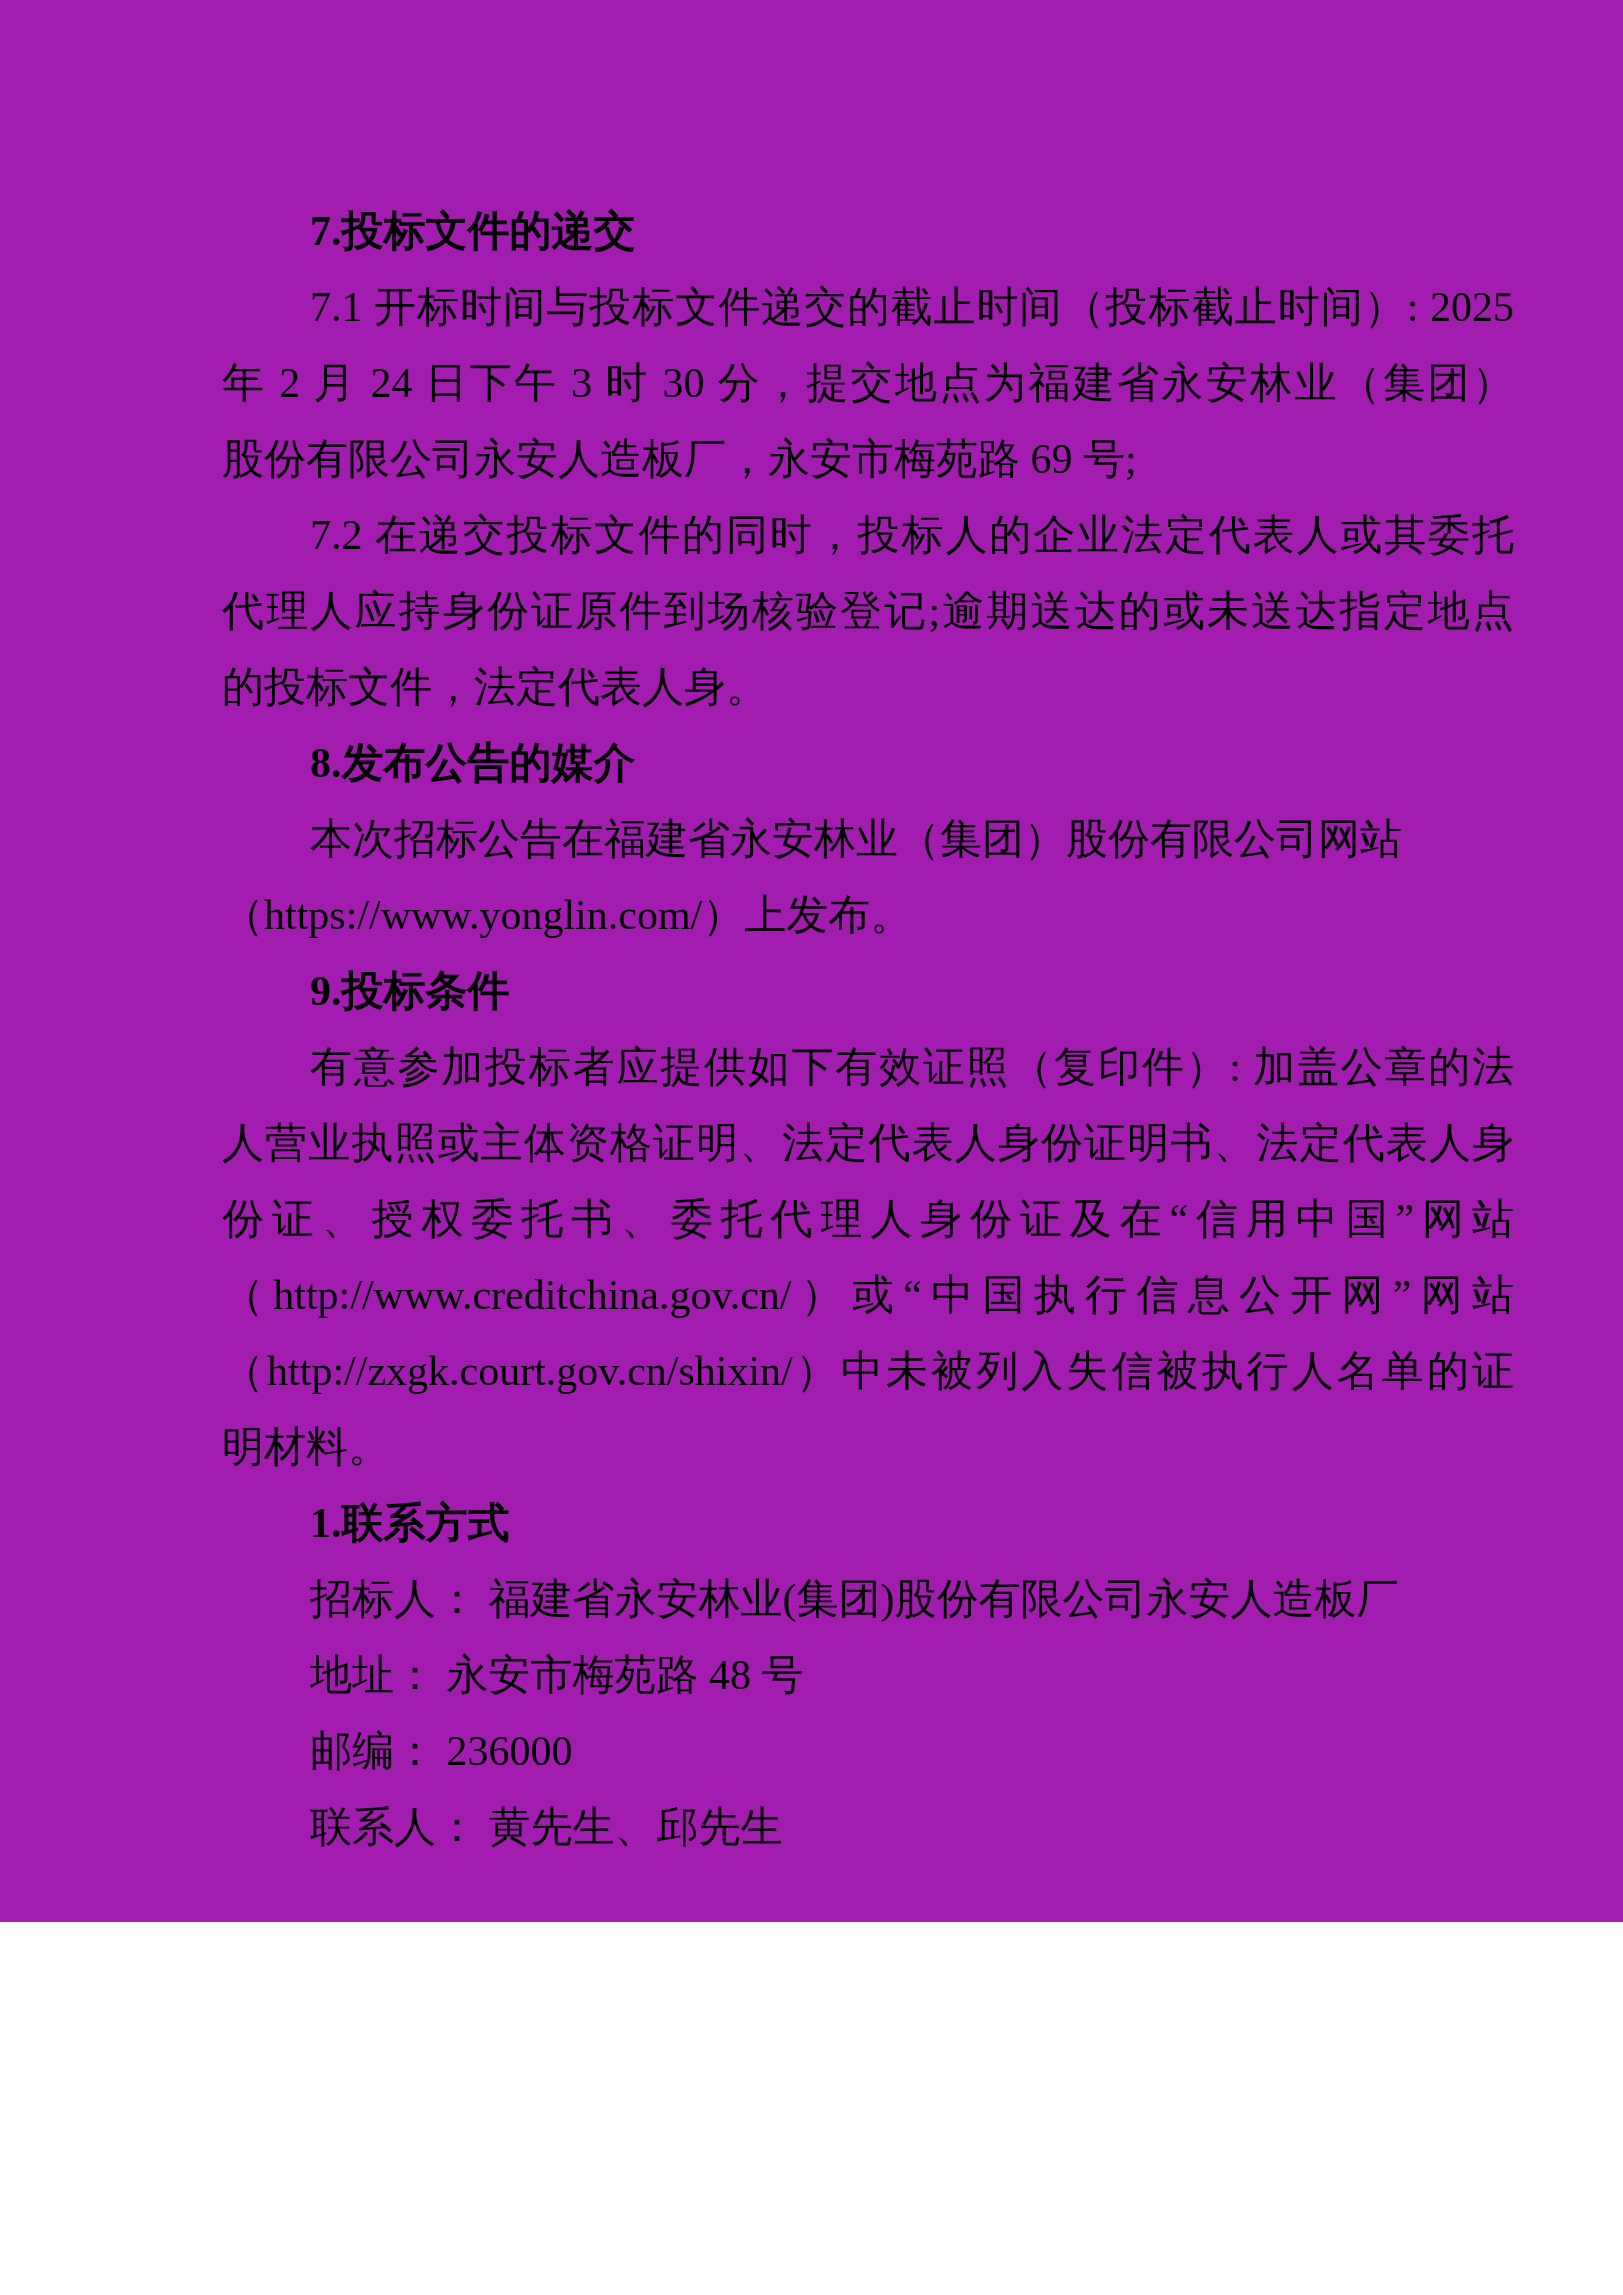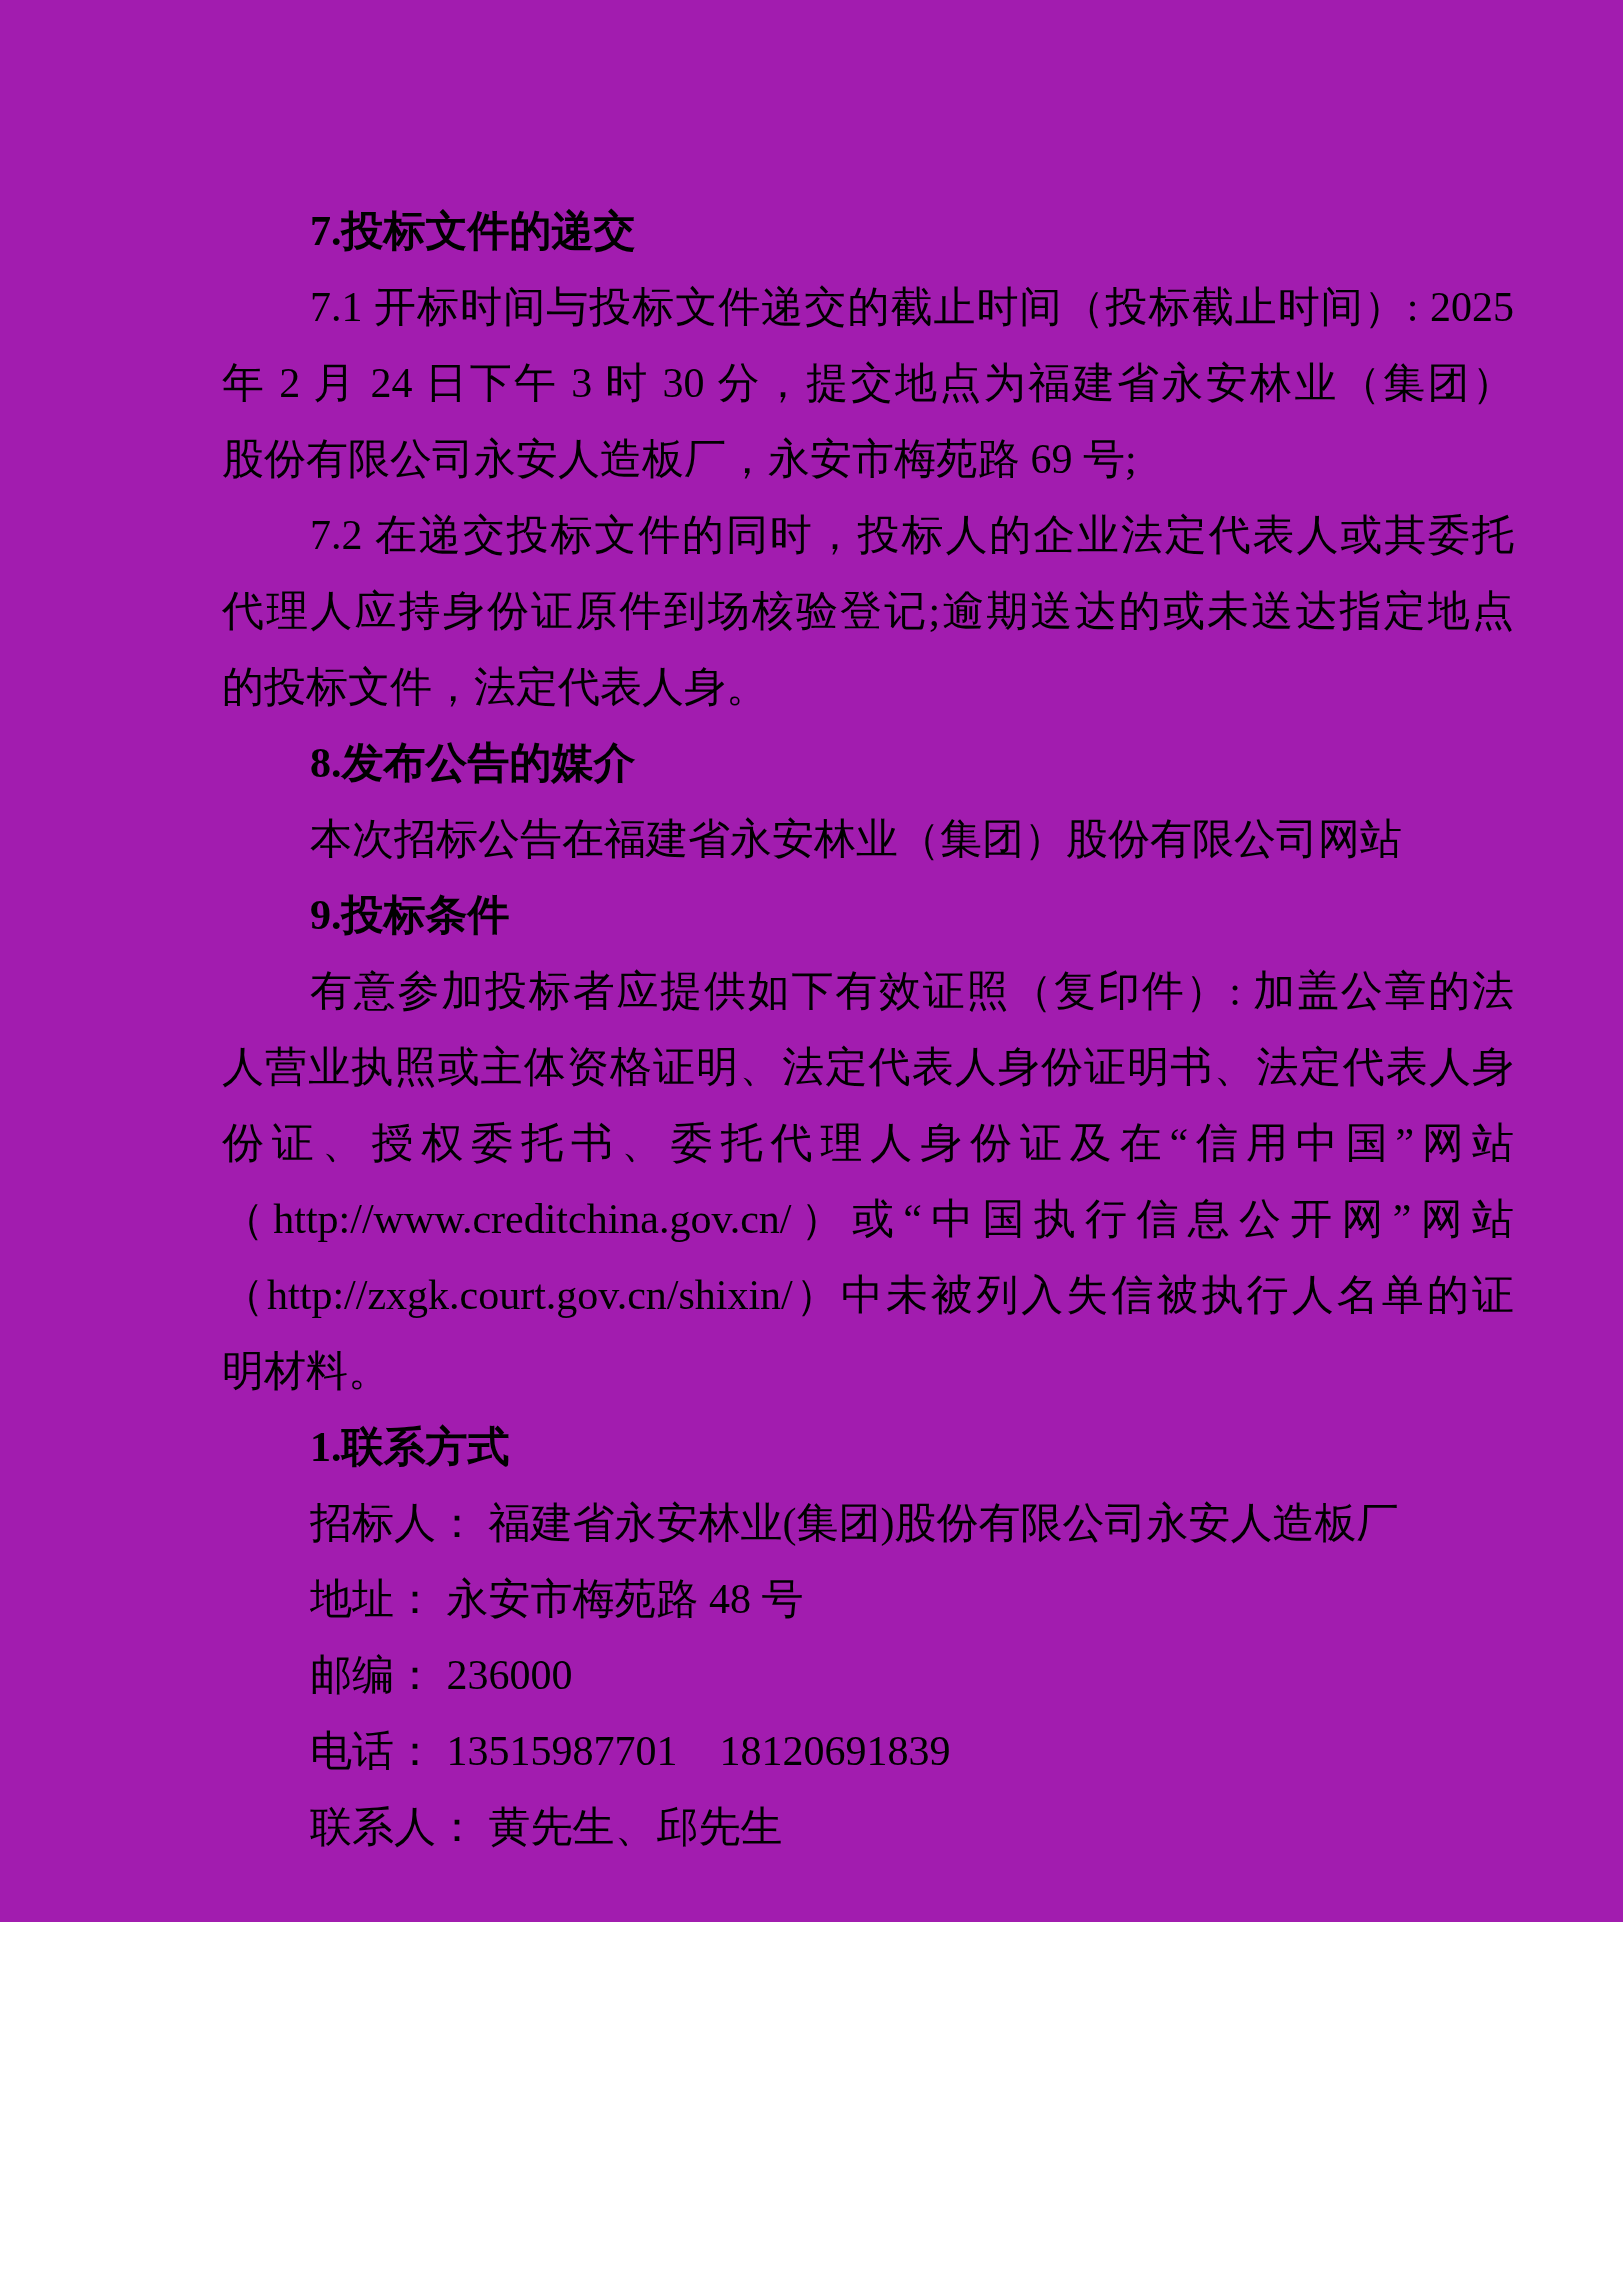--- a/index.html
+++ b/index.html
@@ -55,29 +55,29 @@
   <div class="content">
     <div class="line bold indent">7.投标文件的递交</div>
     <div class="line indent just">7.1 开标时间与投标文件递交的截止时间（投标截止时间）: 2025</div>
     <div class="line just">年 2 月 24 日下午 3 时 30 分，提交地点为福建省永安林业（集团）</div>
     <div class="line">股份有限公司永安人造板厂，永安市梅苑路 69 号;</div>
     <div class="line indent just">7.2 在递交投标文件的同时，投标人的企业法定代表人或其委托</div>
     <div class="line just">代理人应持身份证原件到场核验登记;逾期送达的或未送达指定地点</div>
     <div class="line">的投标文件，法定代表人身。</div>
     <div class="line bold indent">8.发布公告的媒介</div>
     <div class="line indent">本次招标公告在福建省永安林业（集团）股份有限公司网站</div>
+    <div class="line">（https://www.yonglin.com/）上发布。</div>
     <div class="line bold indent">9.投标条件</div>
     <div class="line indent just">有意参加投标者应提供如下有效证照（复印件）: 加盖公章的法</div>
     <div class="line just">人营业执照或主体资格证明、法定代表人身份证明书、法定代表人身</div>
     <div class="line just">份证、授权委托书、委托代理人身份证及在“信用中国”网站</div>
     <div class="line just">（http://www.creditchina.gov.cn/）或“中国执行信息公开网”网站</div>
     <div class="line just">（http://zxgk.court.gov.cn/shixin/）中未被列入失信被执行人名单的证</div>
     <div class="line">明材料。</div>
     <div class="line bold indent">1.联系方式</div>
     <div class="line indent">招标人： 福建省永安林业(集团)股份有限公司永安人造板厂</div>
     <div class="line indent">地址： 永安市梅苑路 48 号</div>
     <div class="line indent">邮编： 236000</div>
-    <div class="line indent">电话： 13515987701　18120691839</div>
     <div class="line indent">联系人： 黄先生、邱先生</div>
   </div>
   <div class="footer">— 3 —</div>
 </div>
 
 
 </body></html>

